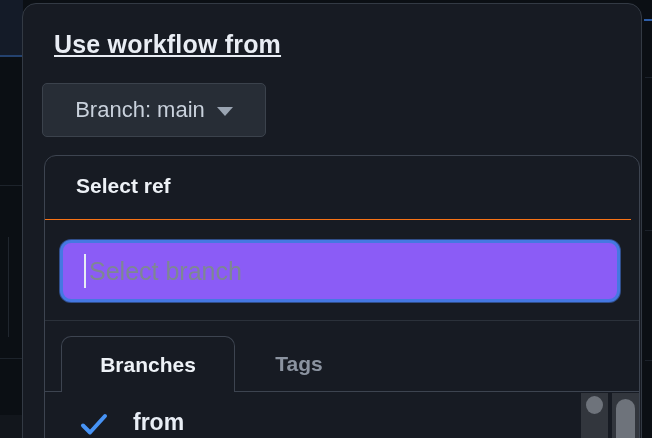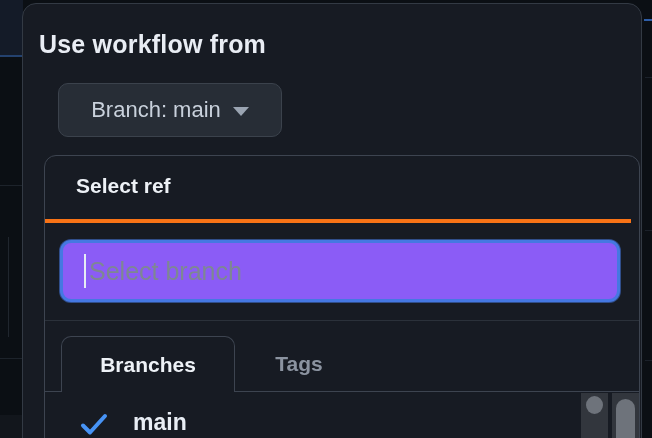--- a/index.html
+++ b/index.html
@@ -32,41 +32,41 @@
     position: absolute;
     left: 22px; top: 3px;
     width: 620px; height: 450px;
     background: #171b23;
     border: 1px solid #333a44;
     border-radius: 14px;
     box-sizing: border-box;
   }
   .heading {
     position: absolute;
-    left: 16px; top: 26px;
+    left: 31px; top: 26px;
     font-size: 25px;
     font-weight: 700;
     color: #e9edf4;
     letter-spacing: 0.2px;
+    text-decoration: underline;
   }
   .branch-btn {
     position: absolute;
     left: 19px; top: 79px;
     width: 224px; height: 54px;
     background: #272d36;
     border: 1px solid #3b424c;
-    border-radius: 10px;
+    border-radius: 5px;
     box-sizing: border-box;
     display: flex;
     align-items: center;
     justify-content: center;
     gap: 12px;
     cursor: pointer;
     padding: 0;
-    margin-left: 16px;
   }
   .branch-btn-label {
     font-size: 22px;
     font-weight: 400;
     color: #c9d1dc;
     font-family: "Liberation Sans", sans-serif;
   }
   .caret-down {
     width: 0; height: 0;
     border-left: 8px solid transparent;
@@ -82,21 +82,21 @@
     width: 596px; height: 400px;
     background: #171b23;
     border: 1px solid #3d4450;
     border-radius: 12px;
     box-sizing: border-box;
   }
   .inner-header {
     position: absolute;
     left: 0; top: 0; right: 8px;
     height: 63px;
-    border-bottom: 4px solid #f97316;
+    border-bottom: 1px solid #f97316;
   }
   .inner-title {
     position: absolute;
     left: 31px; top: 18px;
     font-size: 21px;
     font-weight: 700;
     color: #edf1f6;
   }
   .search-wrap {
     position: absolute;
@@ -250,21 +250,21 @@
       </div>
       <div class="tab tab-branches">
         <span class="tab-label">Branches</span>
       </div>
       <div class="tab-line"></div>
 
       <div class="list-item">
         <svg class="check-icon" viewBox="0 0 28 23" fill="none">
           <path d="M3 12.5 L10 19.5 L25 3" stroke="#4793f5" stroke-width="4" fill="none" stroke-linecap="round" stroke-linejoin="round"></path>
         </svg>
-        <span class="item-label">main</span>
+        <span class="item-label">from</span>
       </div>
 
       <div class="scroll-track scroll-track-a">
         <div class="thumb-circle"></div>
       </div>
       <div class="scroll-track scroll-track-b">
         <div class="thumb-pill"></div>
       </div>
 
     </div>

